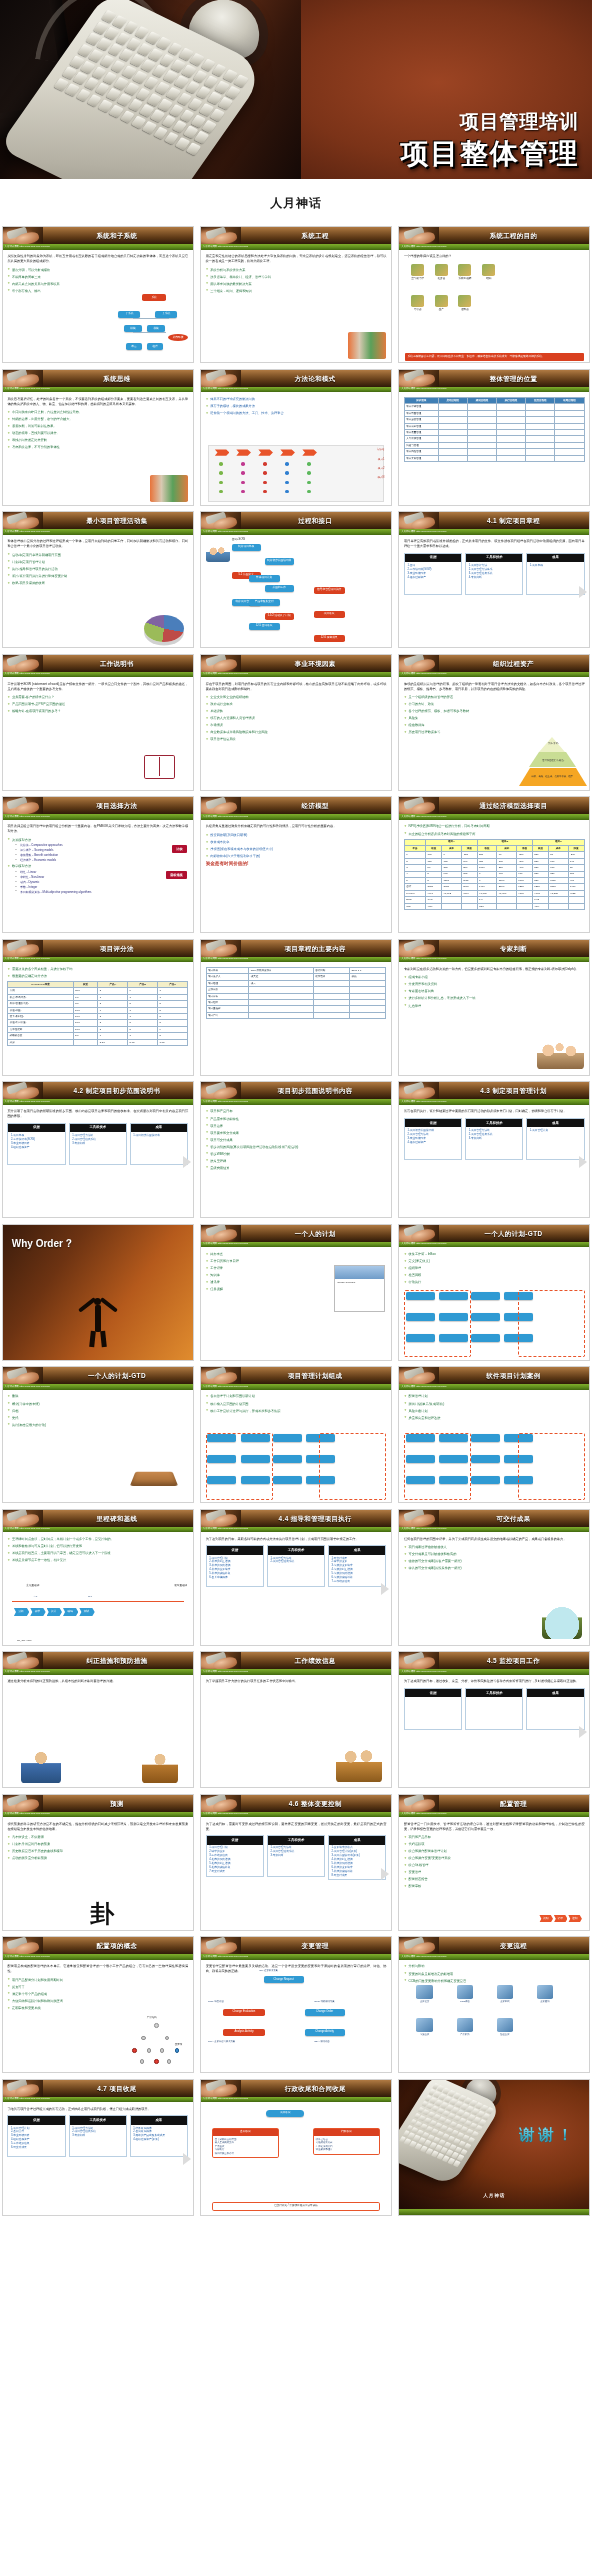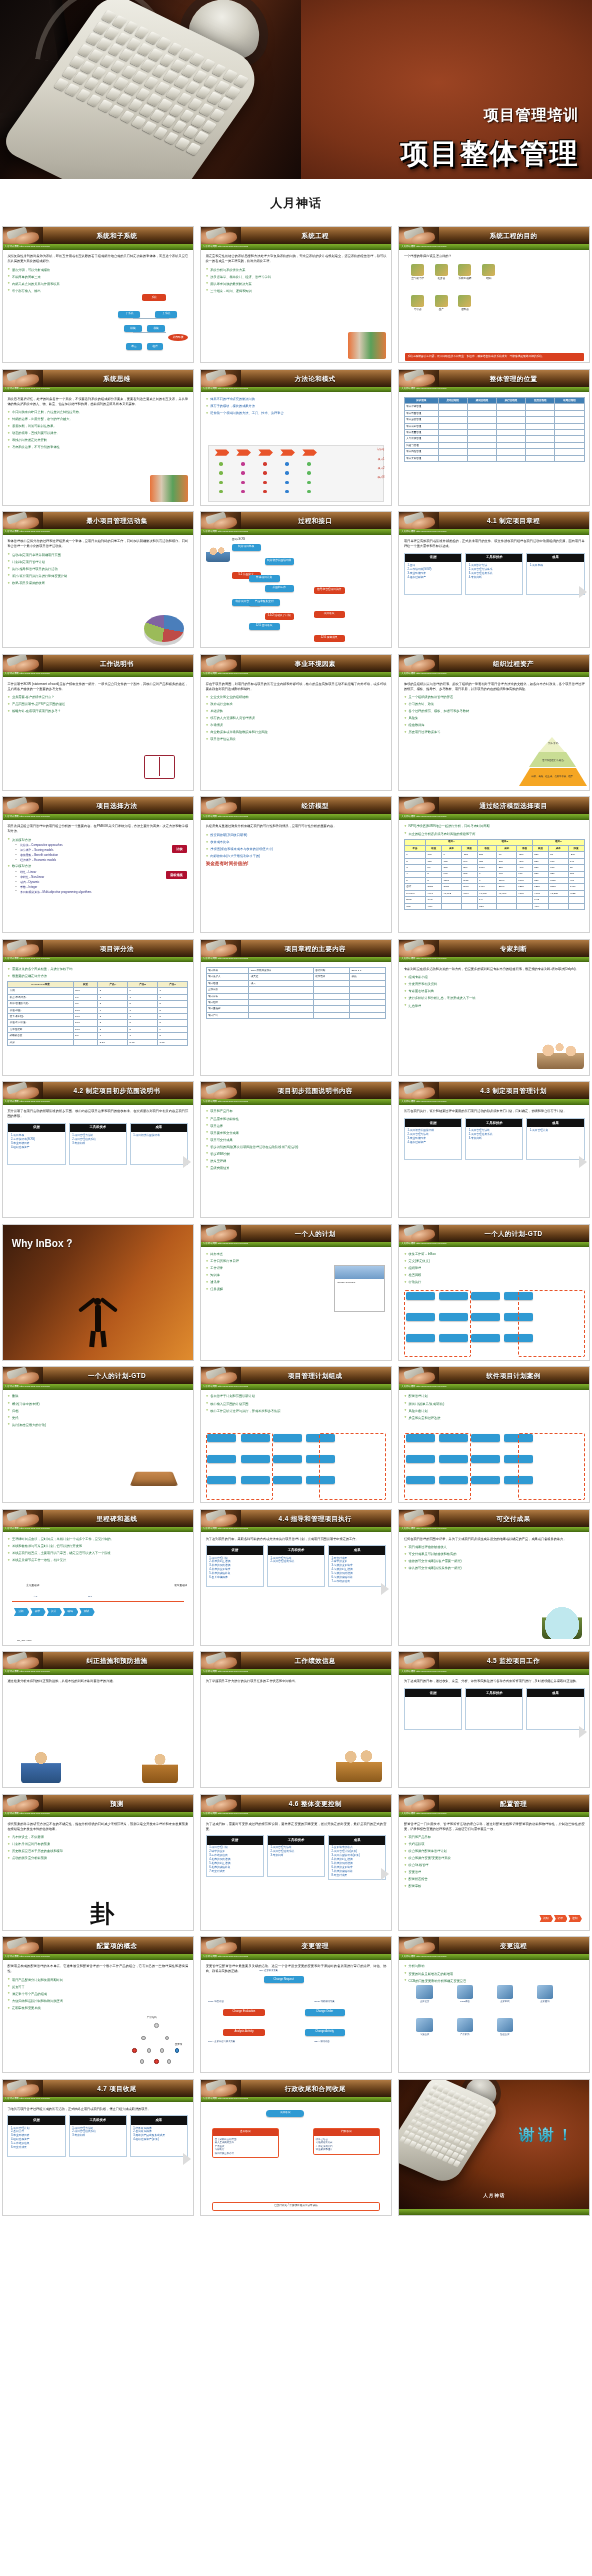--- a/index.html
+++ b/index.html
@@ -78,23 +78,23 @@
     background: radial-gradient(ellipse at 40% 32%, #efeee7 0%, #cbc8bc 45%, #8b8881 100%);
     border-radius: 50% 50% 46% 46% / 60% 60% 40% 40%;
     transform: rotate(18deg);
     box-shadow: 0 0 0 9px rgba(40,30,26,.55), 0 7.3px 16.4px rgba(0,0,0,.6);
   }
   .hero-text {
     position:absolute; right:12.8px; bottom:9px;
     text-align:right; color:#ffffff;
   }
   .hero-sub {
-    font-size: 15px; font-weight:bold; letter-spacing:0.9px;
+    font-size: 19px; font-weight:bold; letter-spacing:0.9px;
     text-shadow: 0.9px 0.9px 1.8px rgba(0,0,0,.85);
-    margin-bottom: 14px;
+    margin-bottom: 4px;
   }
   .hero-title {
     font-size: 28px; font-weight:bold; letter-spacing:1.8px; line-height:1.1;
     text-shadow: 1.8px 1.8px 0 #000, -0.9px -0.9px 0 #000, 2.7px 2.7px 4.6px rgba(0,0,0,.9);
   }
 
   
   .section-head {
     text-align:center;
     font-size: 12px;
@@ -1286,21 +1286,21 @@
             <h5>成果</h5>
             <ol>
               <li>1.项目管理计划</li>
             </ol>
           </div>
         </div>
         <div class="itto-arrow"></div>
       </div>
     </div>
     <div class="slide whyplan">
-      <div class="wp-title">Why InBox ?</div>
+      <div class="wp-title">Why Order ?</div>
       <div class="silhouette">
         <div class="head"></div>
         <div class="body"></div>
         <div class="armL"></div>
         <div class="armR"></div>
         <div class="legL"></div>
         <div class="legR"></div>
       </div>
     </div>
     <div class="slide">

